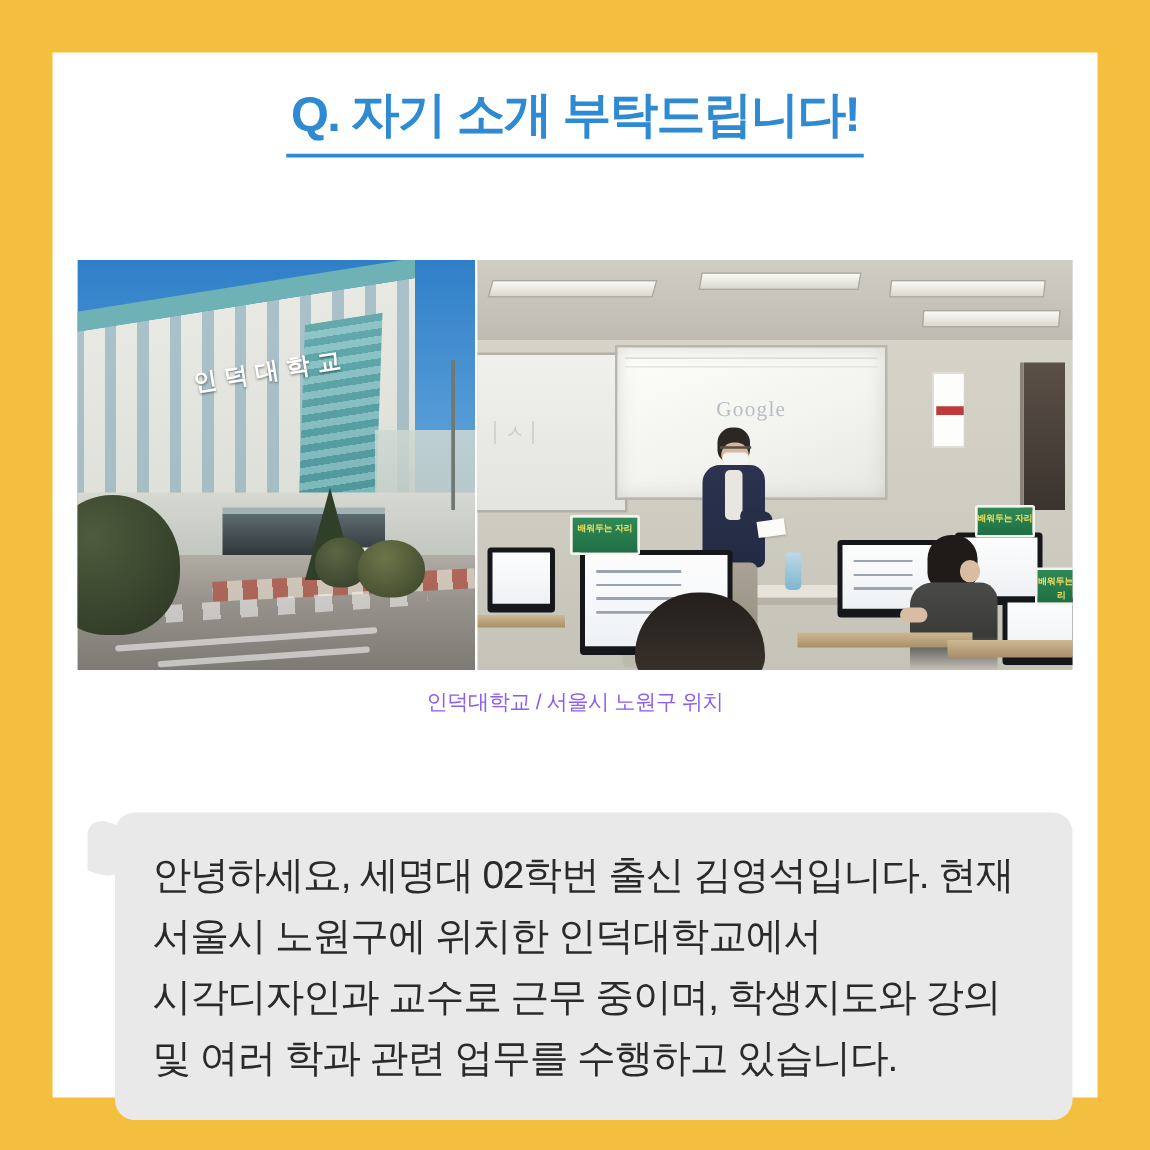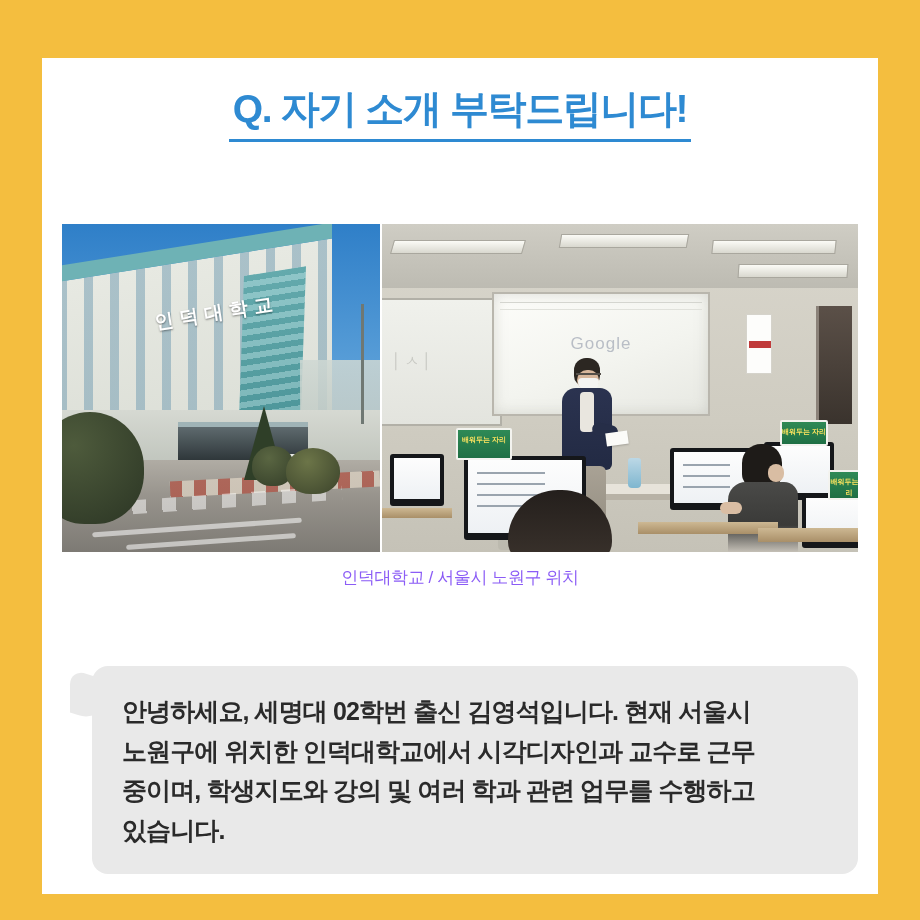--- a/index.html
+++ b/index.html
@@ -25,21 +25,20 @@
   }
 
   
   .card {
     position: absolute;
     left: 42px;
     top: 42px;
     width: 836px;
     height: 836px;
     background: #ffffff;
-    margin-top: 16px;
   }
 
   
   .headline-wrap {
     position: absolute;
     left: 0;
     top: 28px;
     width: 836px;
     text-align: center;
   }
@@ -219,20 +218,21 @@
   .cl2 { left: 178px; top: 10px; width: 128px; transform: skewX(-10deg); }
   .cl3 { left: 330px; top: 16px; width: 124px; transform: skewX(-6deg); }
   .cl4 { left: 356px; top: 40px; width: 110px; transform: skewX(-4deg); }
   .screen-board {
     position: absolute;
     left: 110px; top: 68px;
     width: 218px; height: 124px;
     background: linear-gradient(160deg, #fdfdfa 0%, #f3f4ef 55%, #e7e8e2 100%);
     border: 2px solid #b9b6ad;
     box-shadow: inset 0 0 14px rgba(180,180,170,.45);
+    font-family: Liberation Serif, serif;
   }
   .screen-google {
     position: absolute;
     left: 50%; top: 42%;
     transform: translate(-50%,-50%);
     font-size: 17px;
     letter-spacing: 1px;
     color: #b9bec6;
     font-weight: 400;
   }
@@ -490,22 +490,22 @@
     left: 22px;
     top: 30px;
     width: 766px;
     min-height: 188px;
     background: #e9e9e9;
     border-radius: 16px;
     padding: 26px 30px 24px 30px;
   }
 
   .bubble p {
-    font-size: 25px;
-    font-weight: 700;
+    font-size: 31px;
+    font-weight: 400;
     line-height: 1.58;
     color: #2a2a2a;
     letter-spacing: -0.9px;
     word-break: keep-all;
   }
 </style>
 </head>
 <body>
 
 <div class="frame">

